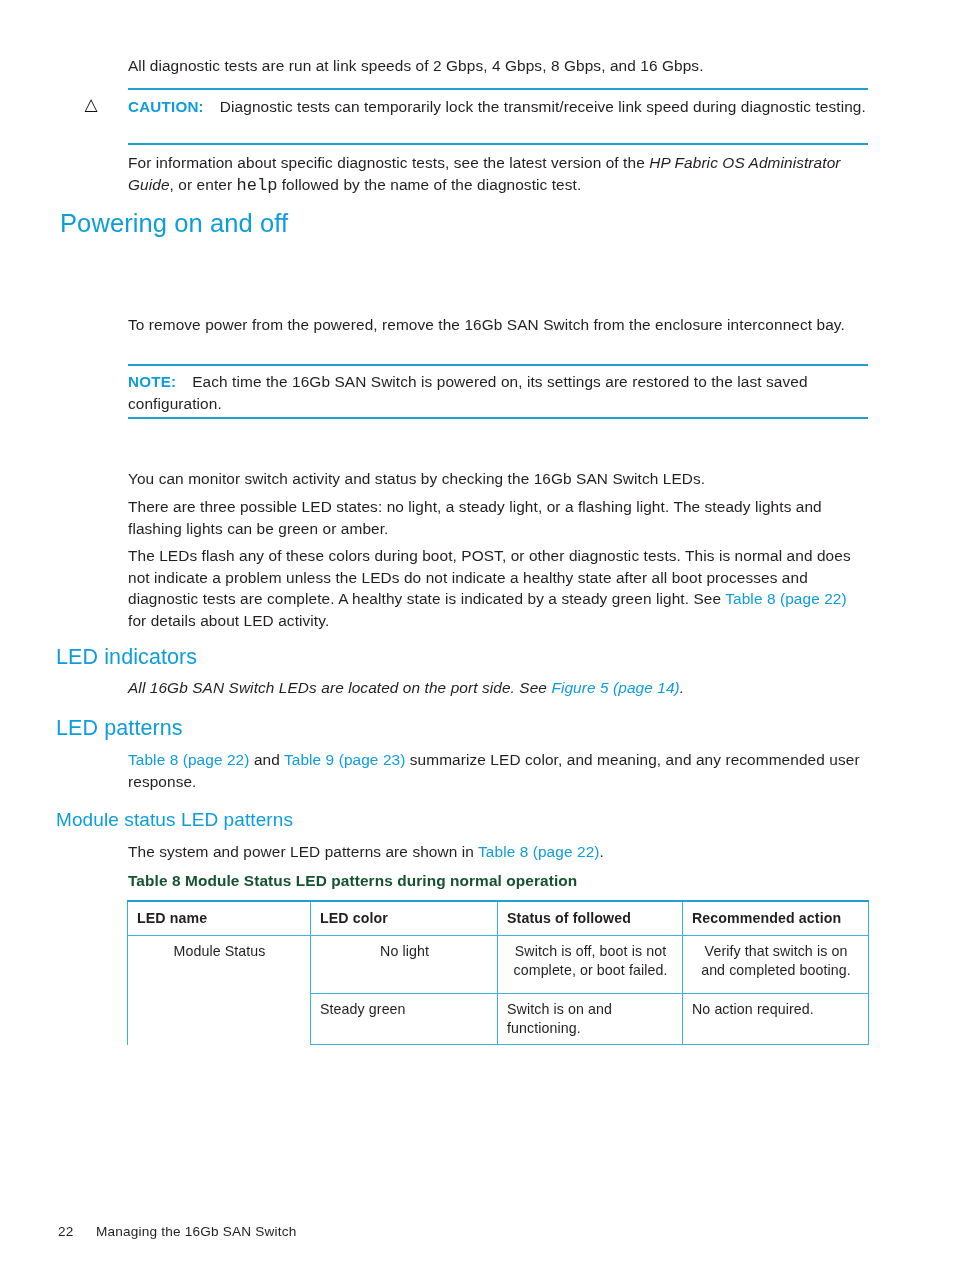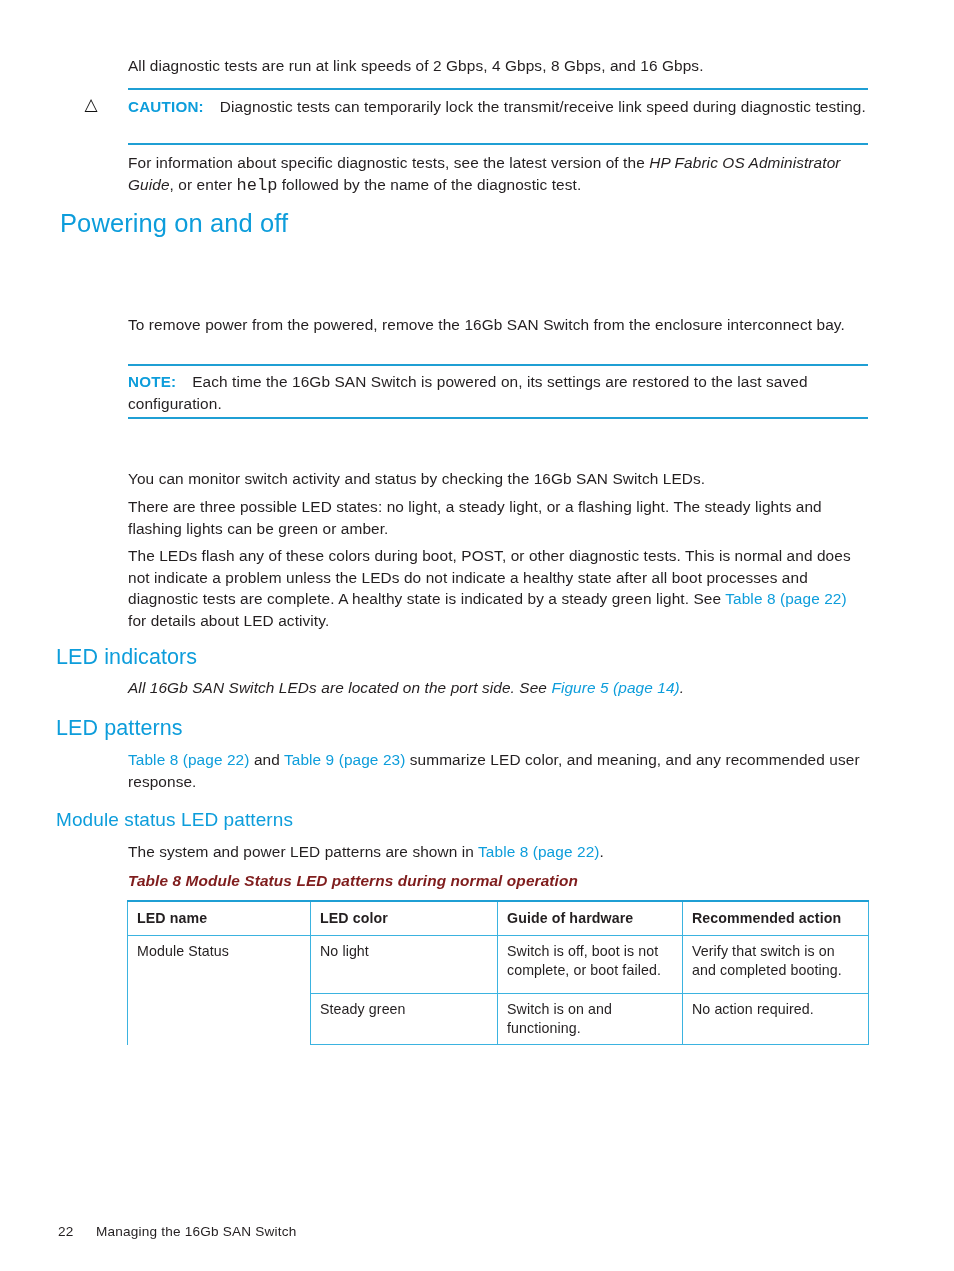--- a/index.html
+++ b/index.html
@@ -106,26 +106,25 @@
     font-family: Liberation Mono, monospace;
     font-size: 17px;
     letter-spacing: 0;
   }
 
   
   .tbl-caption {
     position: absolute;
     left: 128px;
     top: 872px;
-    color: #7f1d1d;
+    color: #14532d;
     font-weight: bold;
     font-size: 15.4px;
     letter-spacing: 0.1px;
     white-space: nowrap;
-    font-style: italic;
   }
 
   .tbl-wrap {
     position: absolute;
     left: 127px;
     top: 900px;
     width: 741px;
   }
   table.led-table {
     border-collapse: collapse;
@@ -154,21 +153,21 @@
     border-top: 2px solid #1f9fd4;
     padding-top: 7px;
     padding-bottom: 8px;
   }
   
   table.led-table td.namecell {
     border-bottom: none;
     border-right: 1px solid #3bb3e0;
     border-left: 1px solid #3bb3e0;
   }
-  tr.r1 td { height: 44px; }
+  tr.r1 td { height: 44px; text-align: center; }
   tr.r2 td { height: 22px; }
 
   
   .footer {
     position: absolute;
     left: 58px;
     top: 1224px;
     font-size: 13.6px;
     color: #231f20;
     letter-spacing: 0.2px;
@@ -239,21 +238,21 @@
       <colgroup>
         <col class="c1">
           <col class="c2">
           <col class="c3">
           <col class="c4">
       </colgroup>
       <thead>
         <tr>
           <th>LED name</th>
           <th>LED color</th>
-          <th>Guide of hardware</th>
+          <th>Status of followed</th>
           <th>Recommended action</th>
         </tr>
       </thead>
       <tbody>
         <tr class="r1">
           <td class="namecell" rowspan="2">Module Status</td>
           <td>No light</td>
           <td>Switch is off, boot is not complete, or boot failed.</td>
           <td>Verify that switch is on and completed booting.</td>
         </tr>

